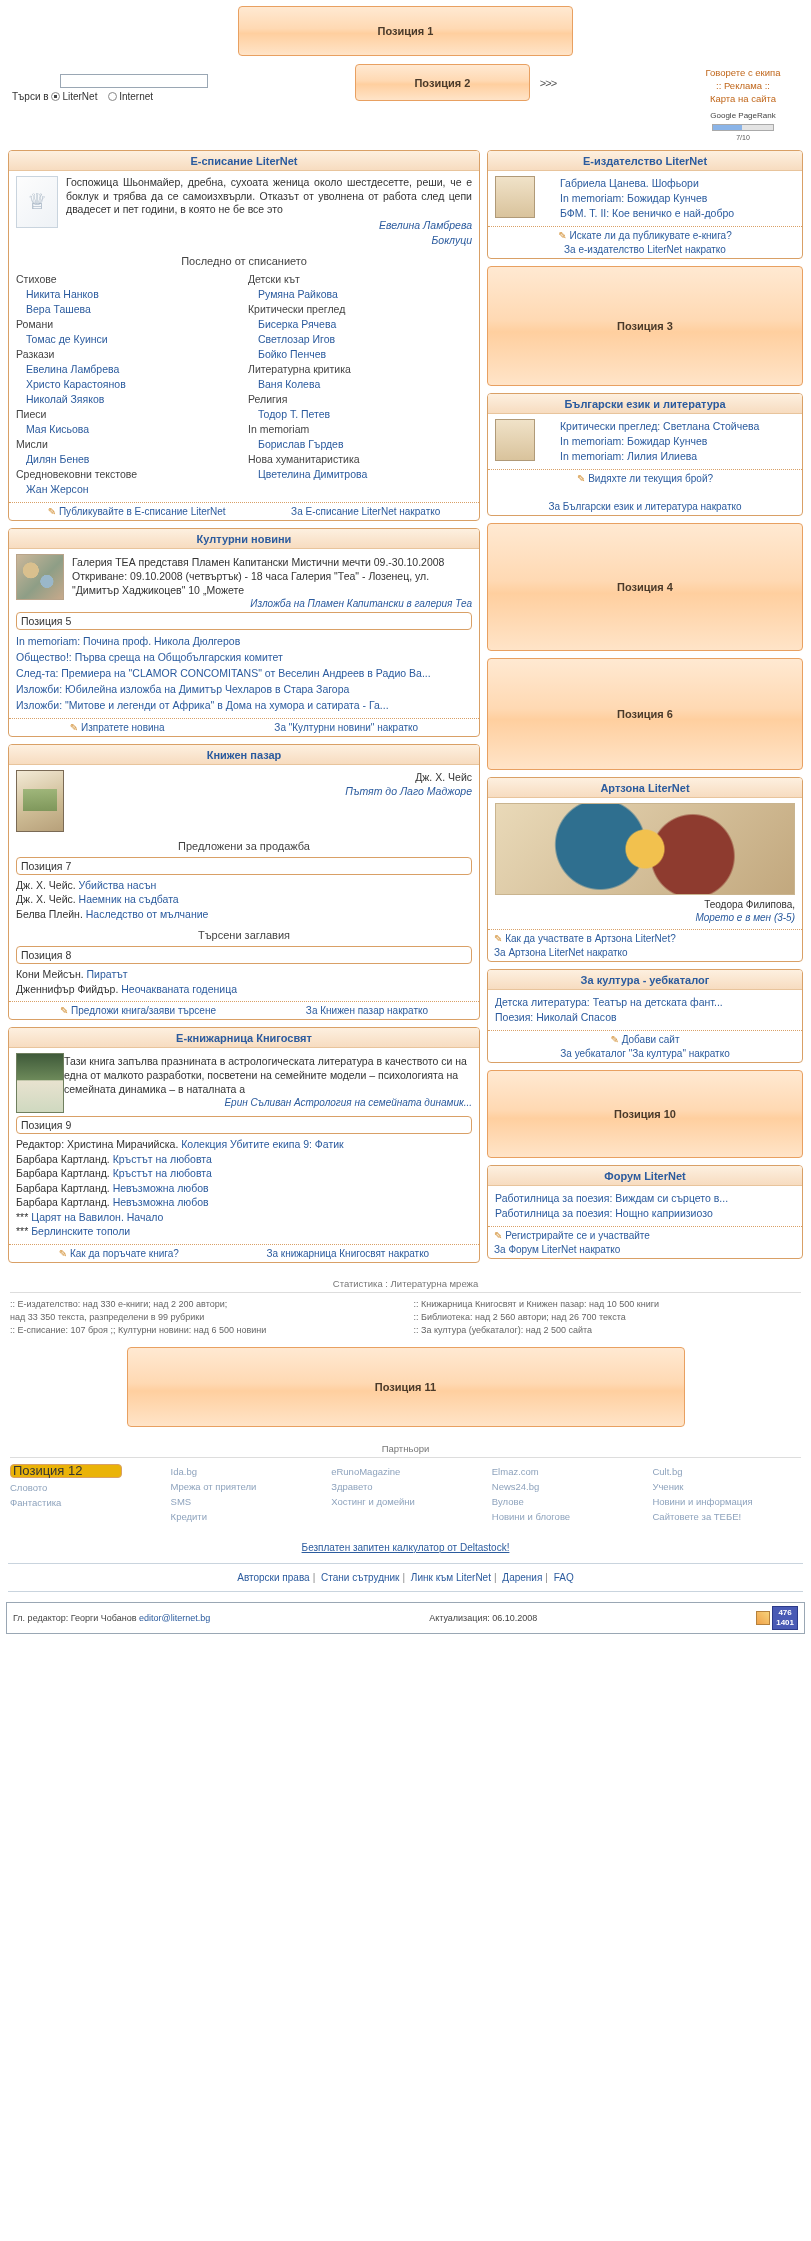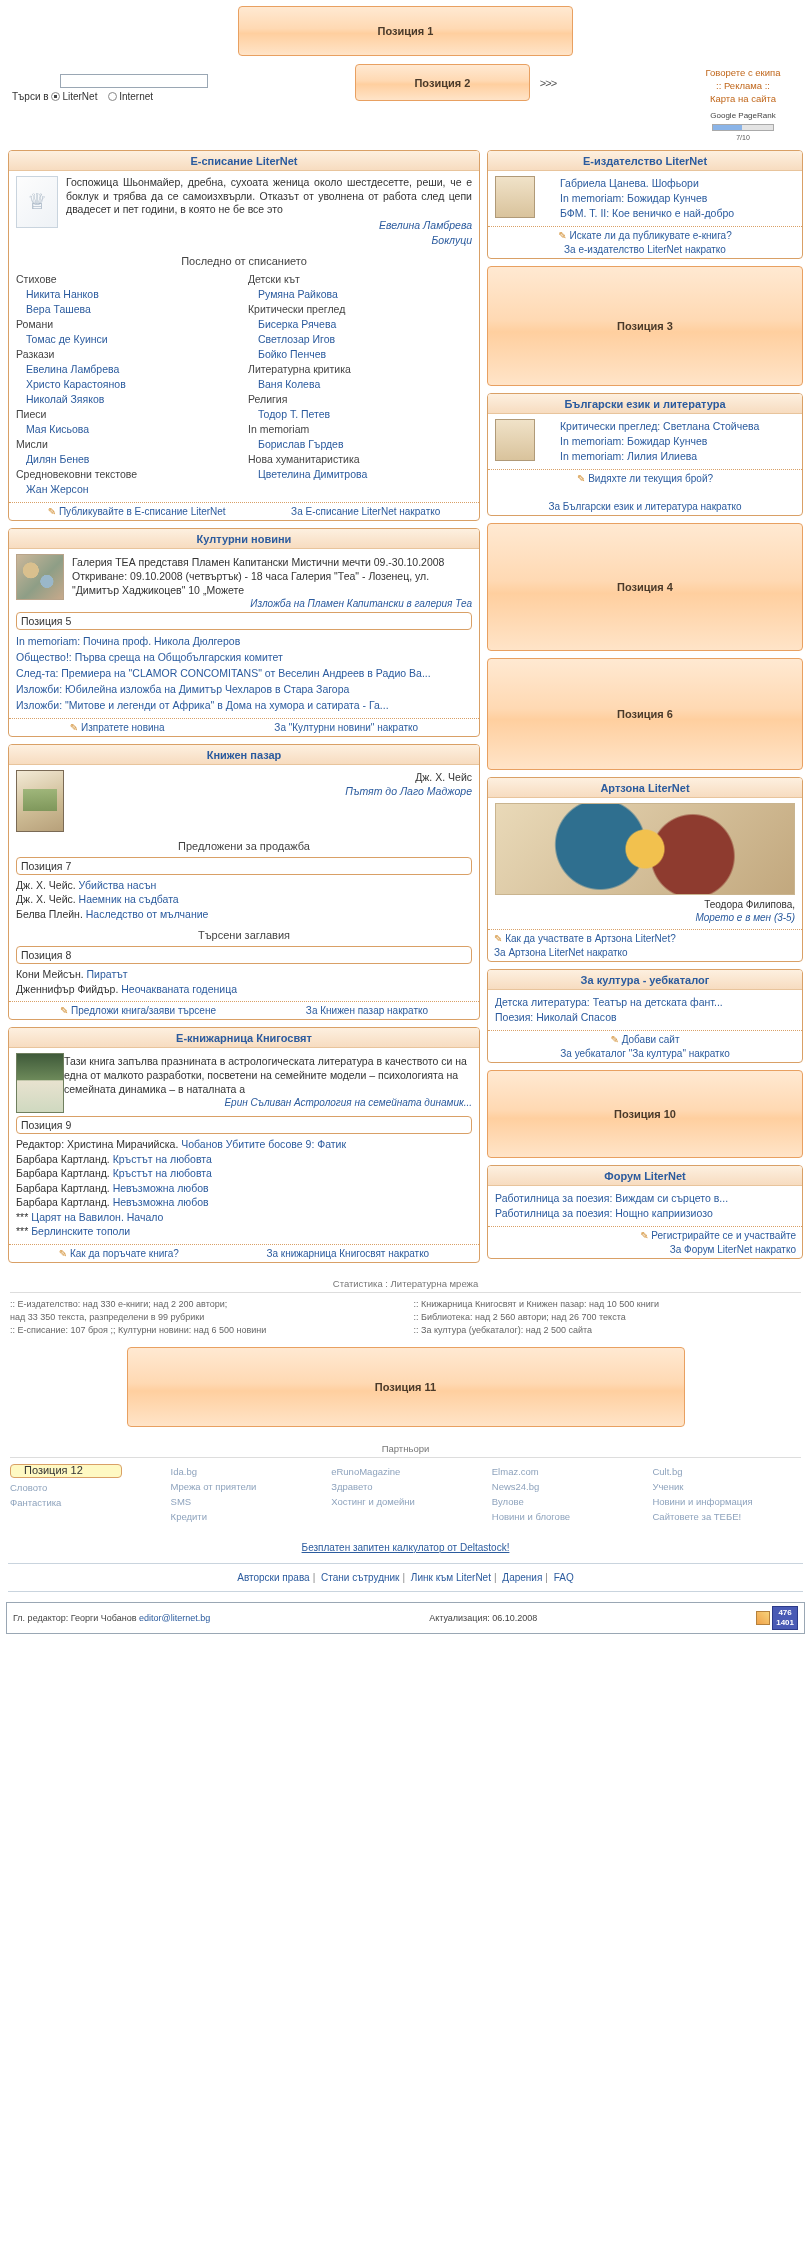--- a/index.html
+++ b/index.html
@@ -197,21 +197,21 @@
   .stats-title { text-align:center; font-size:9.5px; color:#777; border-bottom:1px solid #ddd; padding-bottom:3px;}
   .stats-grid { display:flex; gap: 16px; margin-top:5px; }
   .stats-col { flex:1; font-size:9px; line-height:13px; color:#666;}
 
   
   .partners { padding: 6px 10px 10px 10px; }
   .partners-title { text-align:center; font-size:9.5px; color:#777; border-bottom:1px solid #ddd; padding-bottom:3px;}
   .partners-grid { display:flex; gap:12px; margin-top:6px; }
   .p-col { flex:1; font-size:9.5px; line-height:15px;}
   .p-col a { color:#8ea3bd; text-decoration:none; display:block;}
-  #pos12 { width: 112px; height: 14px; font-size:11px; font-weight:normal; background:#fef9c3; border:1px solid #d9a066; color:#333; justify-content:flex-start; padding-left:13px; margin-bottom:2px;}
+  #pos12 { width: 112px; height: 14px; font-size:13px; font-weight:normal; background:#eab308; border:1px solid #d9a066; color:#333; justify-content:flex-start; padding-left:2px; margin-bottom:2px;}
 
   .promo { text-align:center; padding: 8px 0 10px 0; font-size:10px; }
   .promo a { color:#2b5b9e; }
   .botnav { text-align:center; font-size:10px; padding: 8px 0; border-top:1px solid #c9d4de; border-bottom:1px solid #c9d4de; margin: 0 8px;}
   .botnav a { color:#2b5b9e; text-decoration:none; }
   .botnav span { color:#888; margin: 0 3px;}
 
   .footer {
     display:flex; align-items:center; justify-content:space-between;
     border:1px solid #9aa7b4; margin: 10px 6px 8px 6px; padding: 3px 6px;
@@ -374,21 +374,21 @@
         <div class="panel-body">
           <div class="ebook-lead">
             <div class="ebook-cover"></div>
             <div style="flex:1">
               <div class="news-item">Тази книга запълва празнината в астрологическата литература в качеството си на една от малкото разработки, посветени на семейните модели – психологията на семейната динамика – в наталната а</div>
               <div class="news-cap"><span>Ерин Съливан</span>
                 <a href="#">Астрология на семейната динамик...</a></div>
             </div>
           </div>
           <div class="ad ad-small">Позиция 9</div>
-          <div class="listline"><span>Редактор: Христина Мирачийска. </span><a href="#">Чобанов Убитите босове 9: Фатик</a></div>
+          <div class="listline"><span>Редактор: Христина Мирачийска. </span><a href="#">Колекция Убитите екипа 9: Фатик</a></div>
           <div class="listline"><span>Барбара Картланд. </span><a href="#">Кръстът на любовта</a></div>
           <div class="listline"><span>Барбара Картланд. </span><a href="#">Кръстът на любовта</a></div>
           <div class="listline"><span>Барбара Картланд. </span><a href="#">Невъзможна любов</a></div>
           <div class="listline"><span>Барбара Картланд. </span><a href="#">Невъзможна любов</a></div>
           <div class="listline"><span>*** </span><a href="#">Царят на Вавилон. Начало</a></div>
           <div class="listline"><span>*** </span><a href="#">Берлинските тополи</a></div>
         </div>
         <div class="panel-foot">
           <span><span class="pencil">✎</span>
             <a href="#">Как да поръчате книга?</a></span>
@@ -473,21 +473,21 @@
       </div>
 
       <div class="ad" id="pos10">Позиция 10</div>
 
       <div class="panel">
         <div class="panel-title">Форум LiterNet</div>
         <div class="panel-body">
           <div class="r-item"><a href="#">Работилница за поезия: Виждам си сърцето в...</a></div>
           <div class="r-item"><a href="#">Работилница за поезия: Нощно каприизиозо</a></div>
         </div>
-        <div class="panel-foot" style="display:block;text-align:right">
+        <div class="panel-foot" style="display:block;text-align:left">
           <div><span class="pencil">✎</span>
             <a href="#">Регистрирайте се и участвайте</a></div>
           <div style="margin-top:3px"><a href="#">За Форум LiterNet накратко</a></div>
         </div>
       </div>
 
     </div>
   </div>
 
   <div class="stats">

